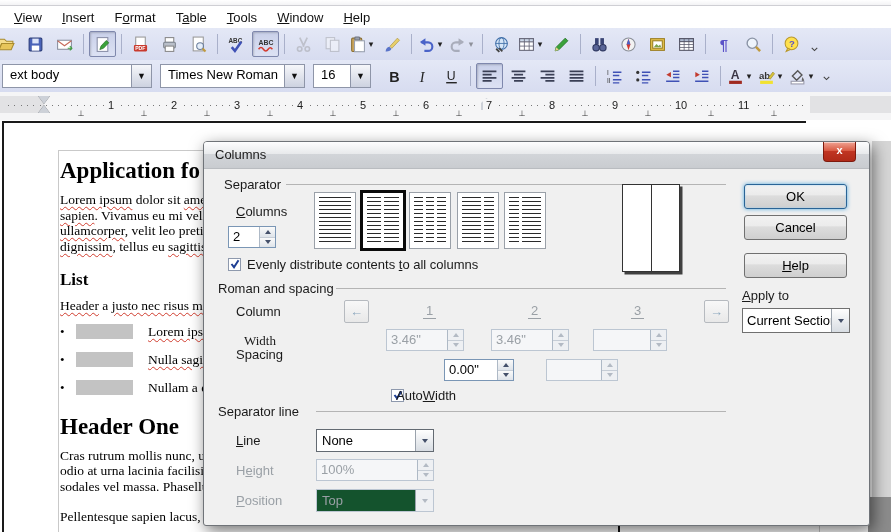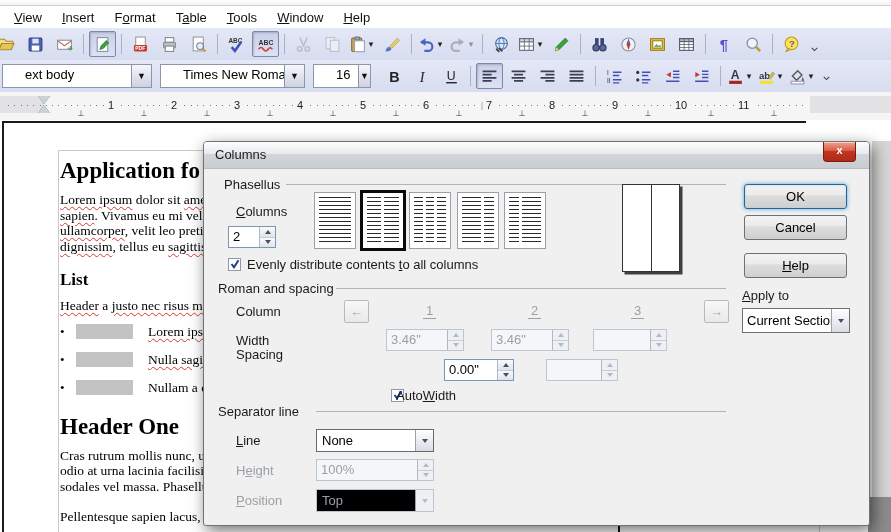--- a/index.html
+++ b/index.html
@@ -23,21 +23,21 @@
   .tbtn .ic{display:flex;}
   .tbtn svg{width:17px;height:17px;display:block;}
   .tbtn.pressed{border:1px solid #7f88ad;background:linear-gradient(#c9d0e9,#dde2f4);
         box-shadow:inset 1px 1px 2px rgba(0,0,0,.18);}
   .tbtn.disabled{opacity:.42;filter:grayscale(.9);}
   .tbtn.small{min-width:13px;height:18px;align-self:flex-end;margin-bottom:2px;}
   .tsep{width:1px;height:20px;background:#a9b0ca;margin:0 4px;flex:none;}
   .dd{font-size:9px;color:#222;width:10px;text-align:center;line-height:10px;}
   .combo{display:flex;height:22px;border:1px solid #8e95a8;background:#fff;
          align-items:stretch;margin-right:8px;flex:none;}
-  .combo .val{padding:2px 22px;font-size:13px;white-space:nowrap;overflow:hidden;flex:1;}
+  .combo .val{padding:2px 7px;font-size:13px;white-space:nowrap;overflow:hidden;flex:1;}
   .combo .cbtn{width:19px;background:linear-gradient(#f6f7fa,#cdd2e0);
         border-left:1px solid #8e95a8;display:flex;align-items:center;justify-content:center;
         font-size:9px;color:#111;}
   
   .ruler{position:absolute;left:0;top:92px;width:891px;height:28px;background:#f5f5f6;
          border-bottom:1px solid #9b9b9b;font-size:11px;color:#222;}
   .ruler .margin-zone{position:absolute;top:4px;height:17px;background:#e2e2e4;}
   .rdots{position:absolute;left:8px;top:13px;width:800px;height:1px;
          background:repeating-linear-gradient(90deg,#777 0 1px,transparent 1px 6.3px);}
   .rnum{position:absolute;top:7px;background:#f5f5f6;padding:0 3px;}
@@ -103,21 +103,21 @@
   .spin.disabled{border-color:#bcc6d2;background:#f5f6f8;}
   .spin.disabled .sval{color:#9aa0a6;}
   .spin.disabled .sbtn{background:#eef0f3;}
   .spin.disabled .tri-up{border-bottom-color:#b3bac4;}
   .spin.disabled .tri-down{border-top-color:#b3bac4;}
   .dcombo{position:absolute;display:flex;height:23px;background:#fff;
         border:1px solid #636a72;box-sizing:border-box;}
   .dcombo .sval{flex:1;padding:3px 5px;white-space:nowrap;overflow:hidden;}
   .dcombo .cbtn2{width:17px;background:linear-gradient(#fefefe,#d8dde3);
         border-left:1px solid #9aa2ac;display:flex;align-items:center;justify-content:center;}
-  .dcombo.disabled{border-color:#bcc6d2;background:#000000;}
+  .dcombo.disabled{border-color:#bcc6d2;background:#14532d;}
   .dcombo.disabled .sval{color:#9aa0a6;}
   .dcombo.disabled .cbtn2{background:#eef0f3;}
   .dcombo.disabled .tri-down{border-top-color:#b3bac4;}
   
   .cbx{position:absolute;width:13px;height:13px;background:#fff;border:1px solid #8e99ad;
        box-sizing:border-box;}
   .cbx svg{position:absolute;left:0;top:-1px;width:12px;height:12px;}
   
   .preset{position:absolute;width:42px;height:57px;background:#fff;border:1px solid #9aa0a8;
         box-sizing:border-box;display:flex;gap:3px;padding:4px;}
@@ -618,21 +618,21 @@
   <div class="br-corner"></div>
   <div class="below-line"></div>
 
   <div class="dialog">
     <div class="dlg-title">
       <div class="ttext">Columns</div>
       <div class="dlg-close">x</div>
     </div>
 
     
-    <div class="grp-label" style="left:20px;top:35px;">Phasellus</div>
+    <div class="grp-label" style="left:20px;top:35px;">Separator</div>
     <div class="grp-line" style="left:82px;top:42px;width:440px;"></div>
 
     <div class="dlabel" style="left:32px;top:62px;"><u>C</u>olumns</div>
     <div class="spin" style="left:24px;top:84px;width:48px;">
       <div class="sval">2</div>
       <div class="sbtns">
         <div class="sbtn">
             <span class="tri-up"></span>
           </div>
         <div class="sbtn">
@@ -657,21 +657,21 @@
     <div class="navbtn" style="left:140px;top:158px;">
         <span>←</span>
       </div>
     <div class="colnum" style="left:219px;top:161px;">1</div>
     <div class="colnum" style="left:324px;top:161px;">2</div>
     <div class="colnum" style="left:427px;top:161px;">3</div>
     <div class="navbtn" style="left:500px;top:158px;">
         <span>→</span>
       </div>
 
-    <div class="dlabel" style="left:32px;top:191px;">Width</div>
+    <div class="dlabel" style="left:40px;top:191px;font-family:Liberation Serif, serif;">Width</div>
     <div class="spin disabled" style="left:182px;top:187px;width:78px;">
       <div class="sval">3.46"</div>
       <div class="sbtns">
           <div class="sbtn">
             <span class="tri-up"></span>
           </div>
           <div class="sbtn">
             <span class="tri-down"></span>
           </div>
         </div>

